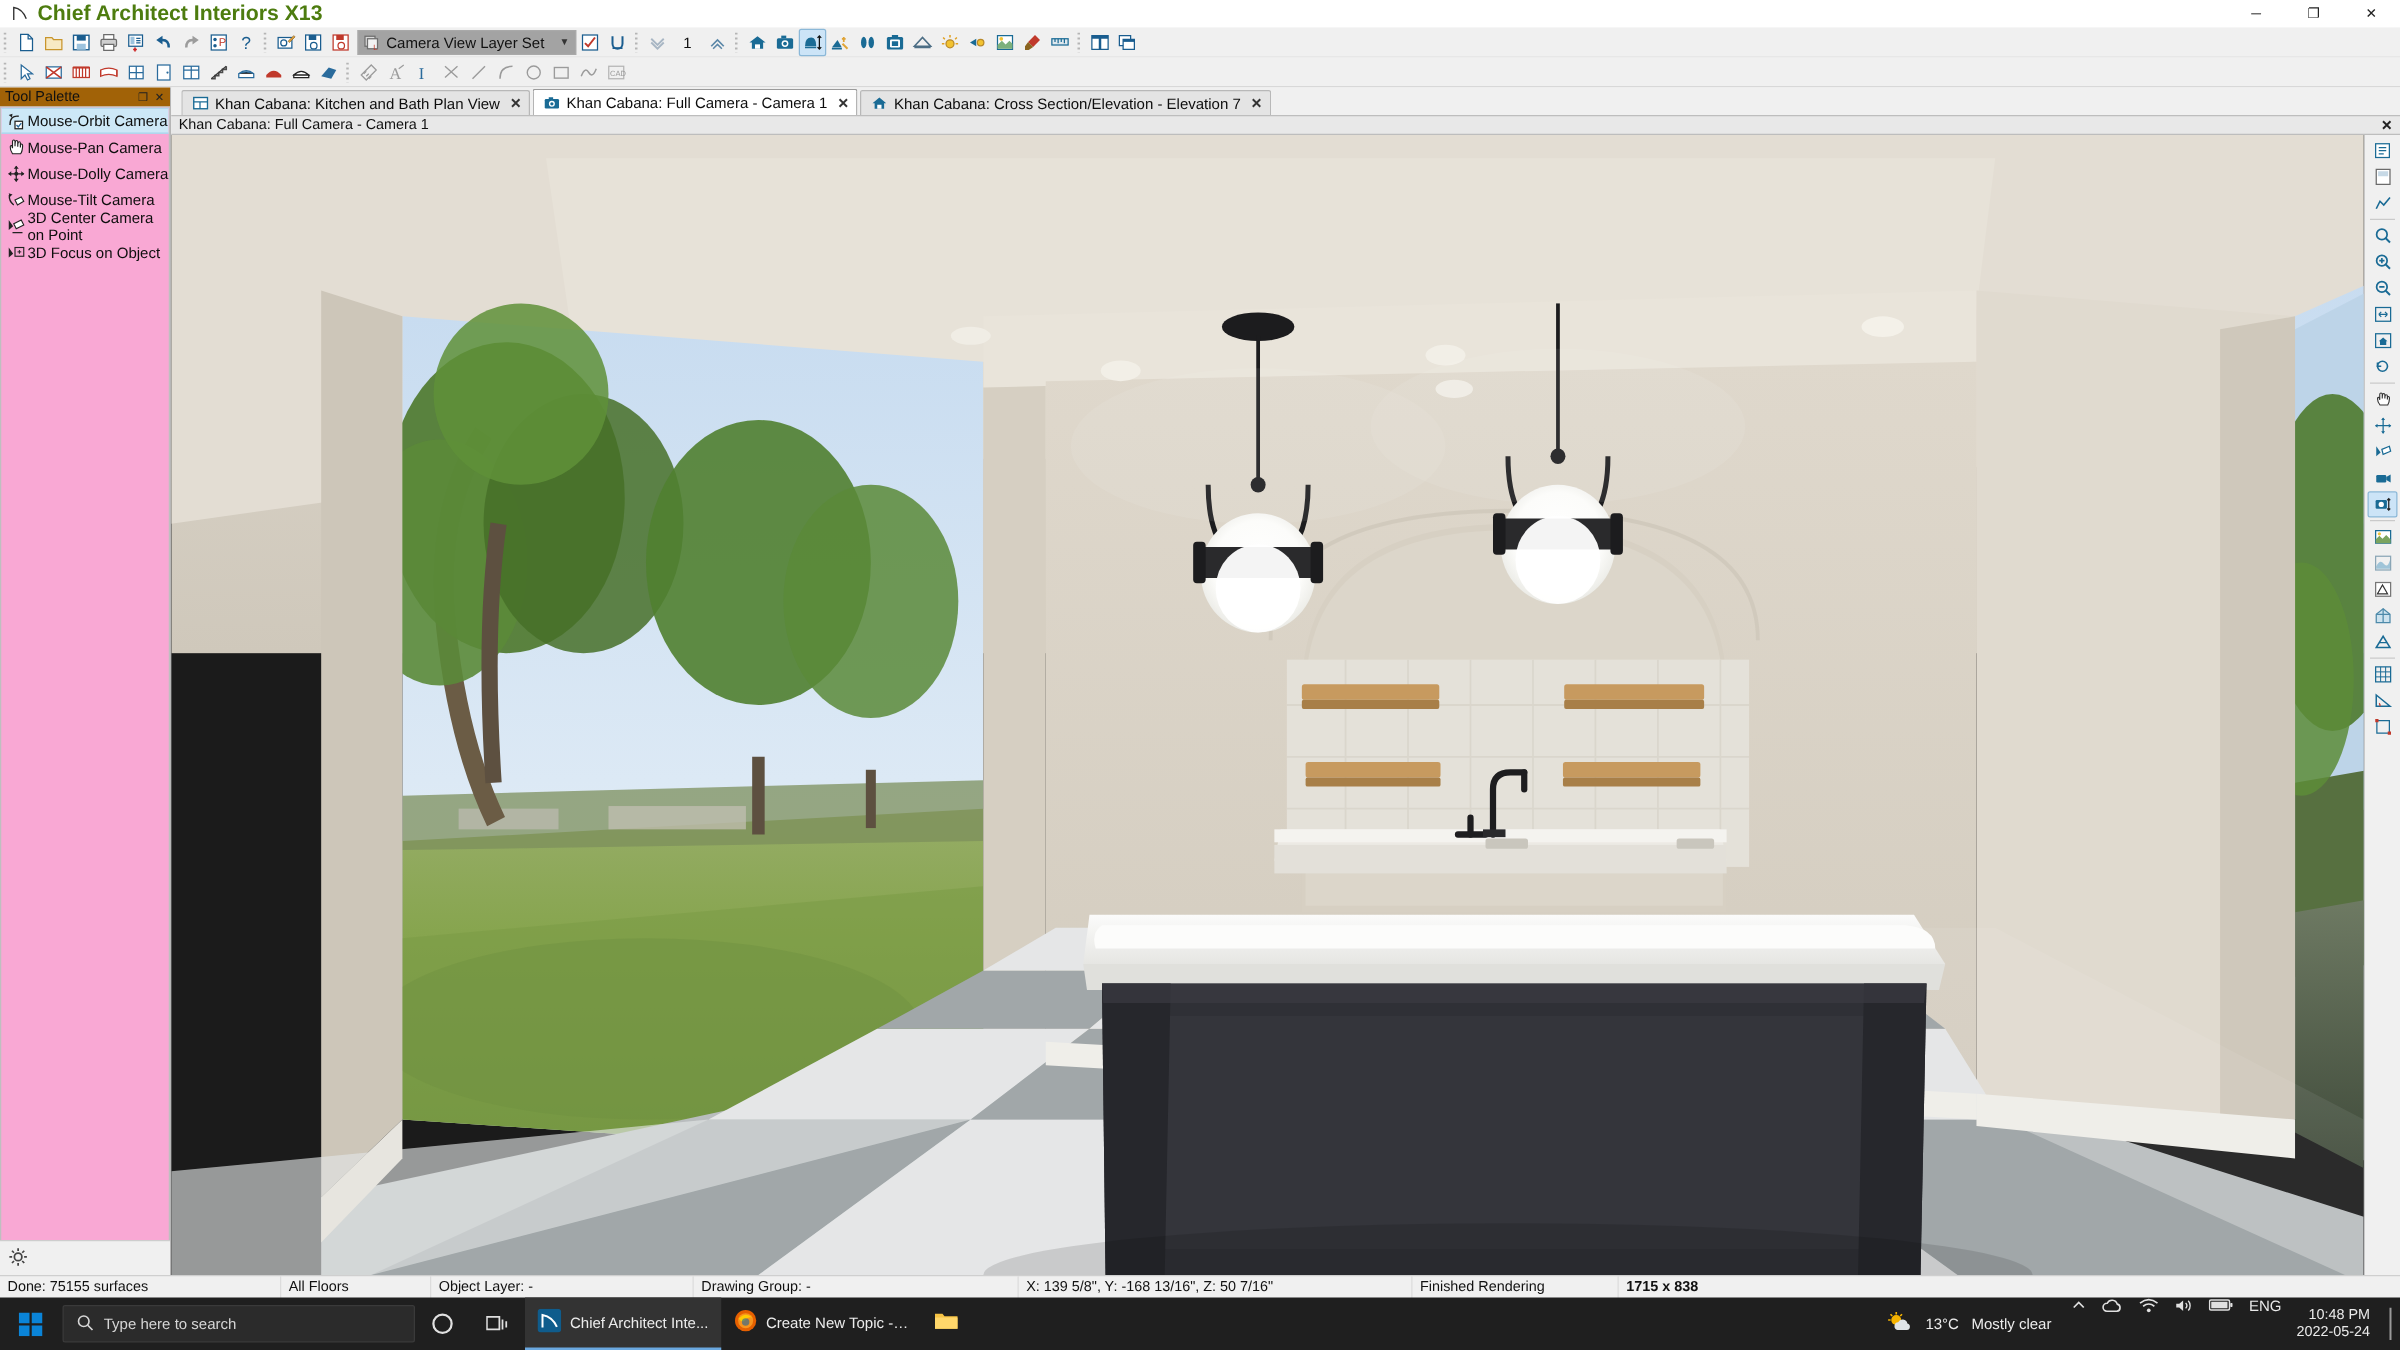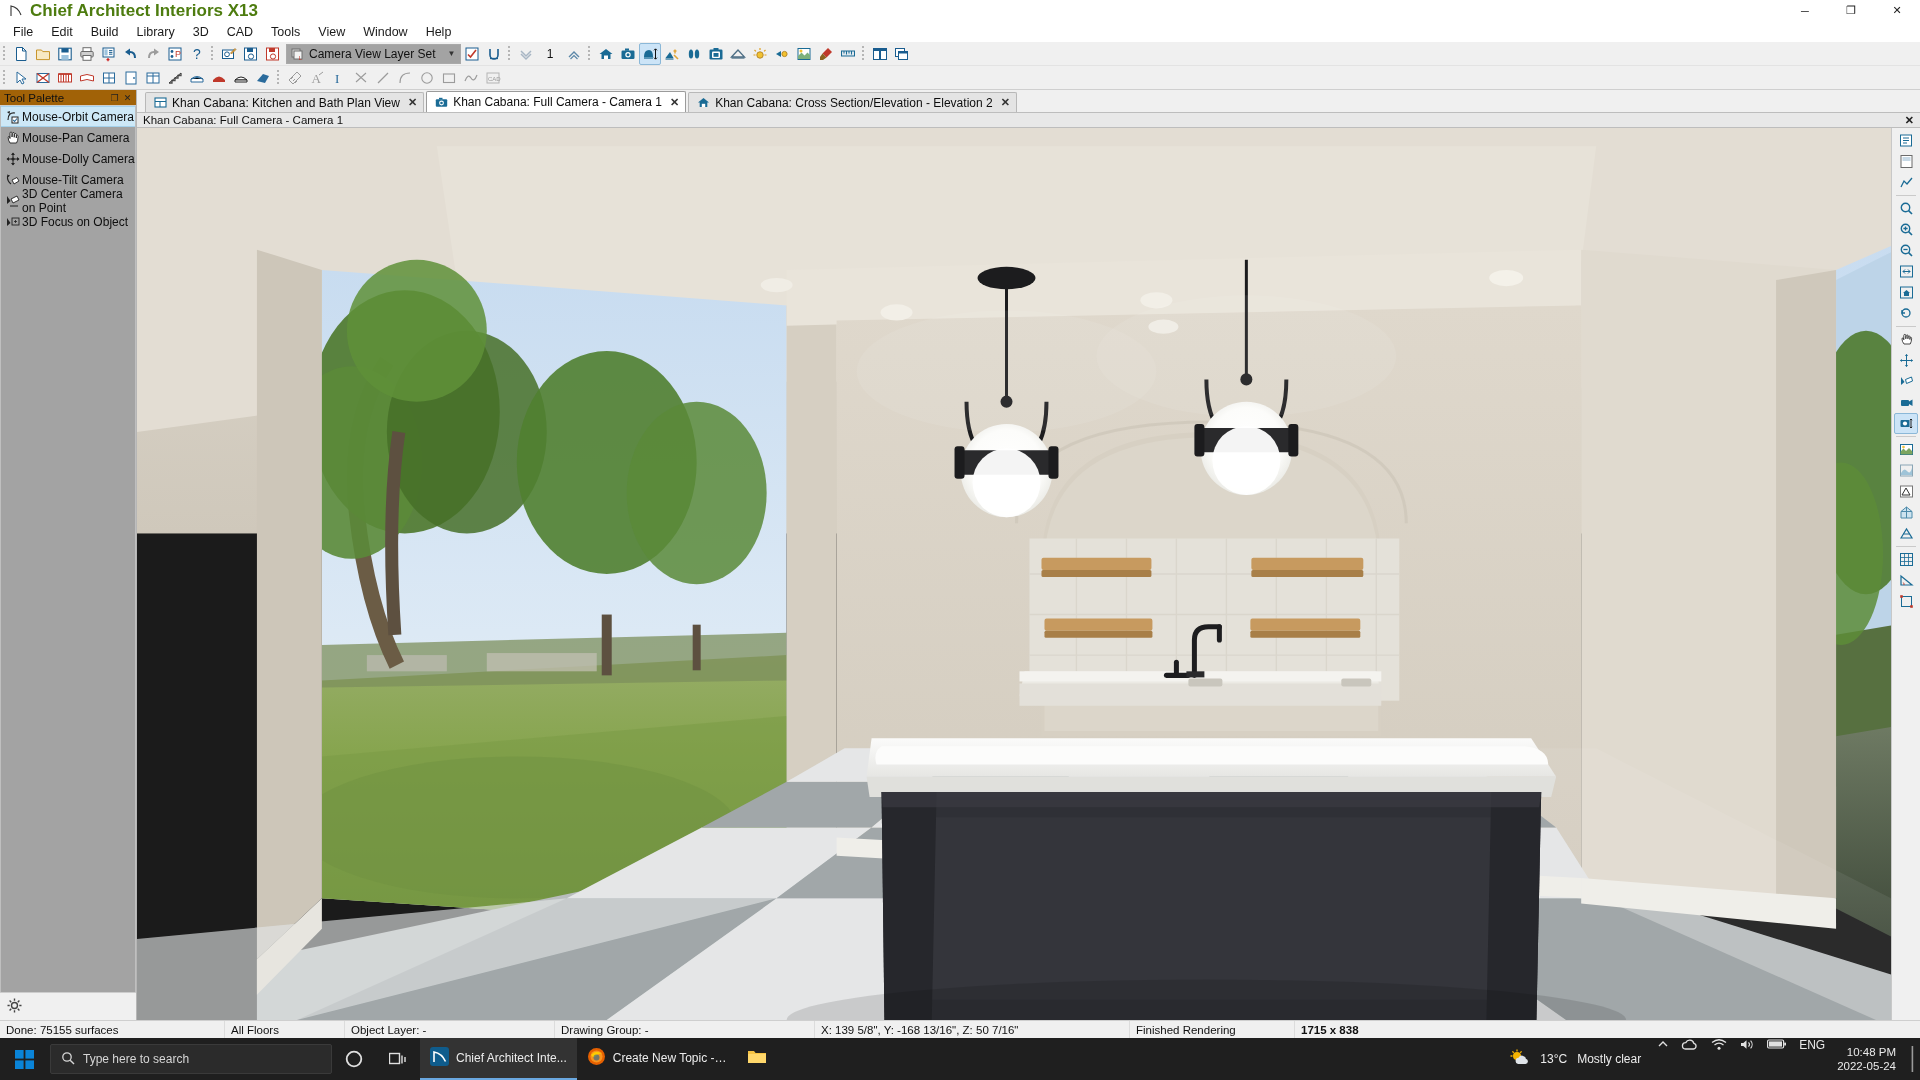--- a/index.html
+++ b/index.html
@@ -67,21 +67,21 @@
     width:137px; flex:none; display:flex; flex-direction:column;
     background:#f0f0f0; border-right:1px solid #b6b6b6;
   }
   .palette-header {
     height:16px; display:flex; align-items:center; padding:0 2px 0 4px;
     font-size:11.5px; color:#111; background:#a16207;
     border-bottom:1px solid #cdcdcd;
   }
   .palette-header .ph-title { flex:1; }
   .ph-btn { width:13px; height:13px; display:flex; align-items:center; justify-content:center; font-size:9px; color:#222; }
-  .palette-list { flex:1; background:#a3a3a3; border:1px solid #bfbfbf; border-top:none; border-bottom:none; overflow:hidden; }
+  .palette-list { flex:1; background:#f9a8d4; border:1px solid #bfbfbf; border-top:none; border-bottom:none; overflow:hidden; }
   .p-item { height:21px; display:flex; align-items:center; padding-left:3px; font-size:12px; color:#0e0e0e; }
   .p-item .p-icon { width:17px; height:17px; flex:none; display:flex; align-items:center; justify-content:center; margin-right:1px; }
   .p-item.selected { background:#cde8f7; border-top:1px solid #a5d2ec; border-bottom:1px solid #a5d2ec; }
   .palette-footer { height:28px; background:#f0f0f0; display:flex; align-items:center; padding-left:6px; border-top:1px solid #cdcdcd;}
 
   
   .docarea { flex:1 1 auto; display:flex; flex-direction:column; min-width:0; background:#f0f0f0; }
 
   
   .tabstrip { height:22px; display:flex; align-items:flex-end; background:#f0f0f0; padding-left:8px; flex:none; gap:2px; }
@@ -160,32 +160,20 @@
         </svg>
     </span>
     <span class="tb-title">Chief Architect Interiors X13</span>
     <div class="win-controls">
       <div class="win-btn">─</div>
       <div class="win-btn">❐</div>
       <div class="win-btn close">✕</div>
     </div>
   </div>
 
-  <div class="menubar">
-    <div class="menu-item">File</div>
-    <div class="menu-item">Edit</div>
-    <div class="menu-item">Build</div>
-    <div class="menu-item">Library</div>
-    <div class="menu-item">3D</div>
-    <div class="menu-item">CAD</div>
-    <div class="menu-item">Tools</div>
-    <div class="menu-item">View</div>
-    <div class="menu-item">Window</div>
-    <div class="menu-item">Help</div>
-  </div>
 
   <div class="toolbar-row">
     <div class="grip"></div>
 
     <div class="tbtn">
       <svg width="16" height="16" viewBox="0 0 16 16">
           <path d="M3.5 1.5h6l3.5 3.5v9.5h-9.5z" fill="#fff" stroke="#1a5d8f" stroke-width="1"></path>
           <path d="M9.5 1.5v3.5h3.5" fill="none" stroke="#1a5d8f" stroke-width="1"></path>
         </svg>
     </div>
@@ -654,21 +642,21 @@
           <span>Khan Cabana: Full Camera - Camera 1</span>
           <span class="t-close">✕</span>
         </div>
         <div class="tab">
           <span class="t-icon">
             <svg width="13" height="13" viewBox="0 0 13 13">
                 <path d="M6.5 2 L12 6.5 H10.3 V11 H2.7 V6.5 H1z" fill="#1a6b95"></path>
                 <rect x="4.8" y="7.8" width="3.4" height="3.2" fill="#fff"></rect>
               </svg>
           </span>
-          <span>Khan Cabana: Cross Section/Elevation - Elevation 2</span>
+          <span>Khan Cabana: Cross Section/Elevation - Elevation 7</span>
           <span class="t-close">✕</span>
         </div>
       </div>
 
       <div class="viewbar">
         <span>Khan Cabana: Full Camera - Camera 1</span>
         <span class="vb-close">✕</span>
       </div>
 
       <div class="canvaswrap">

